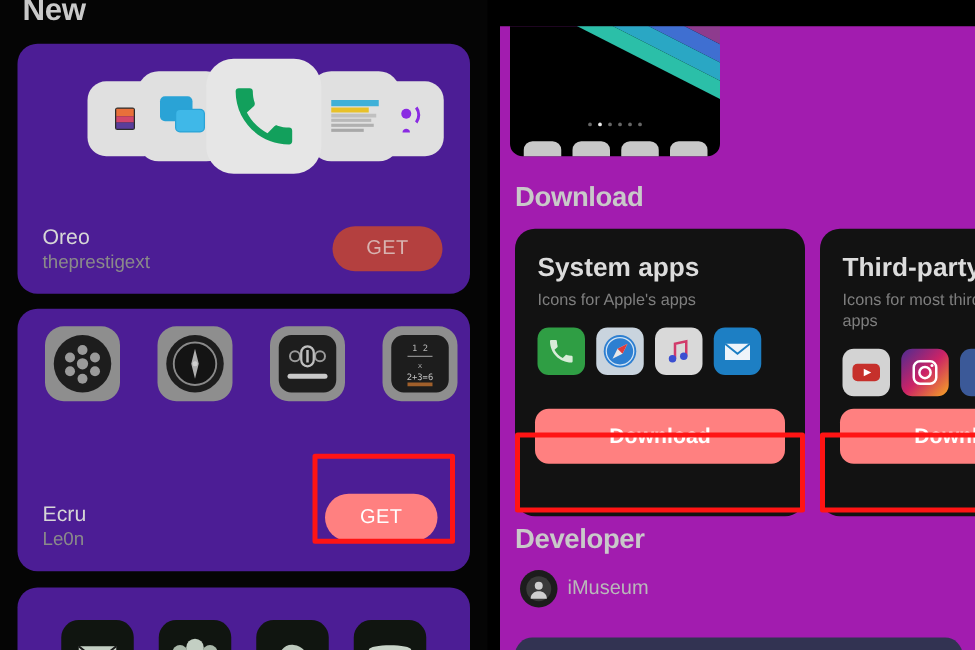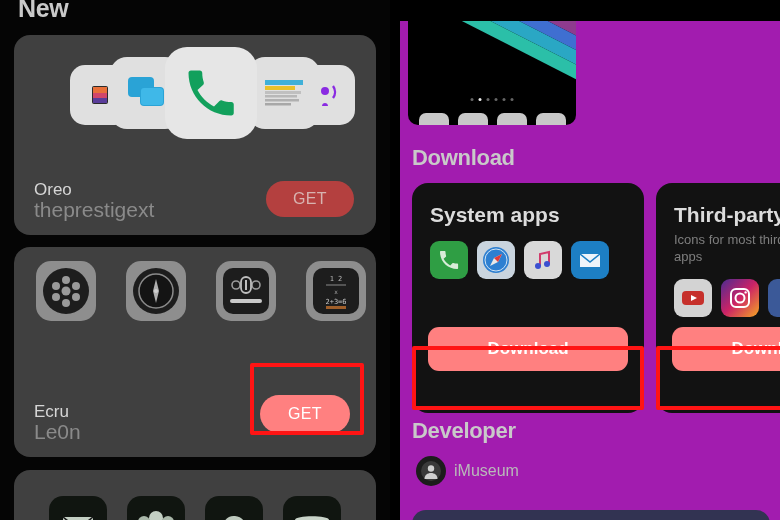--- a/index.html
+++ b/index.html
@@ -18,21 +18,21 @@
   }
   .section-heading {
     color:#c9c9c9; font-weight:bold; letter-spacing:-0.3px;
   }
   .left-heading {
     position:absolute; left:18px; top:-6px; font-size:25px;
   }
 
   .app-card {
     position:absolute; left:14px; width:362px;
-    background:#404040; border-radius:16px; overflow:hidden;
+    background:#4c1d95; border-radius:16px; overflow:hidden;
   }
   .card-oreo { top:35px; height:200px; }
   .card-ecru { top:247px; height:210px; }
   .card-third { top:470px; height:90px; }
 
   .icon-strip {
     position:relative; width:100%; height:118px;
   }
 
   
@@ -58,21 +58,21 @@
   
   .dark-row { position:absolute; left:50%; top:26px; transform:translateX(-50%);
               display:flex; gap:20px; }
   .darkicon { width:58px; height:58px; border-radius:14px; background:#101510;
               display:flex; align-items:center; justify-content:center; overflow:hidden; }
 
   .card-meta {
     position:absolute; left:20px; bottom:16px;
   }
   .app-title { color:#d6d6d6; font-size:17px; font-weight:500; line-height:20px; }
-  .app-author { color:#8a8a8a; font-size:21px; line-height:19px; }
+  .app-author { color:#8a8a8a; font-size:15px; line-height:19px; }
 
   .get-btn {
     position:absolute; display:flex; align-items:center; justify-content:center;
     border-radius:999px; font-size:16px; font-weight:normal; letter-spacing:0.3px;
   }
   .get-dim  { right:22px; bottom:18px; width:88px; height:36px;
               background:#b4403f; color:#d8b3b0; }
   .get-hl   { right:26px; bottom:24px; width:90px; height:38px;
               background:#ff8080; color:#ffffff; }
 
@@ -320,20 +320,21 @@
           <u></u>
           <u></u>
           <u></u>
       </div>
     </div>
 
     <div class="section-heading right-heading h-download">Download</div>
 
     <div class="dl-card dl-card-1">
       <div class="dl-title">System apps</div>
+      <div class="dl-sub">Icons for Apple's apps</div>
       <div class="dl-icons">
         <div class="dl-ic" style="background:#2f9e44">
           <svg width="24" height="24" viewBox="0 0 24 24">
             <path fill="#d8ecd8" d="M6.6 10.8c1.4 2.8 3.8 5.1 6.6 6.6l2.2-2.2c.3-.3.7-.4 1-.2 1.2.4 2.4.6 3.7.6.6 0 1 .4 1 1V20c0 .6-.4 1-1 1C10.6 21 3 13.4 3 4c0-.6.4-1 1-1h3.5c.6 0 1 .4 1 1 0 1.3.2 2.5.6 3.7.1.4 0 .8-.2 1l-2.3 2.1z"></path>
           </svg>
         </div>
         <div class="dl-ic" style="background:#c9d4de">
           <svg width="32" height="32" viewBox="0 0 32 32">
             <circle cx="16" cy="16" r="13" fill="#2d7fd1"></circle>
             <circle cx="16" cy="16" r="11" fill="none" stroke="#cfe3f5" stroke-width="1"></circle>

